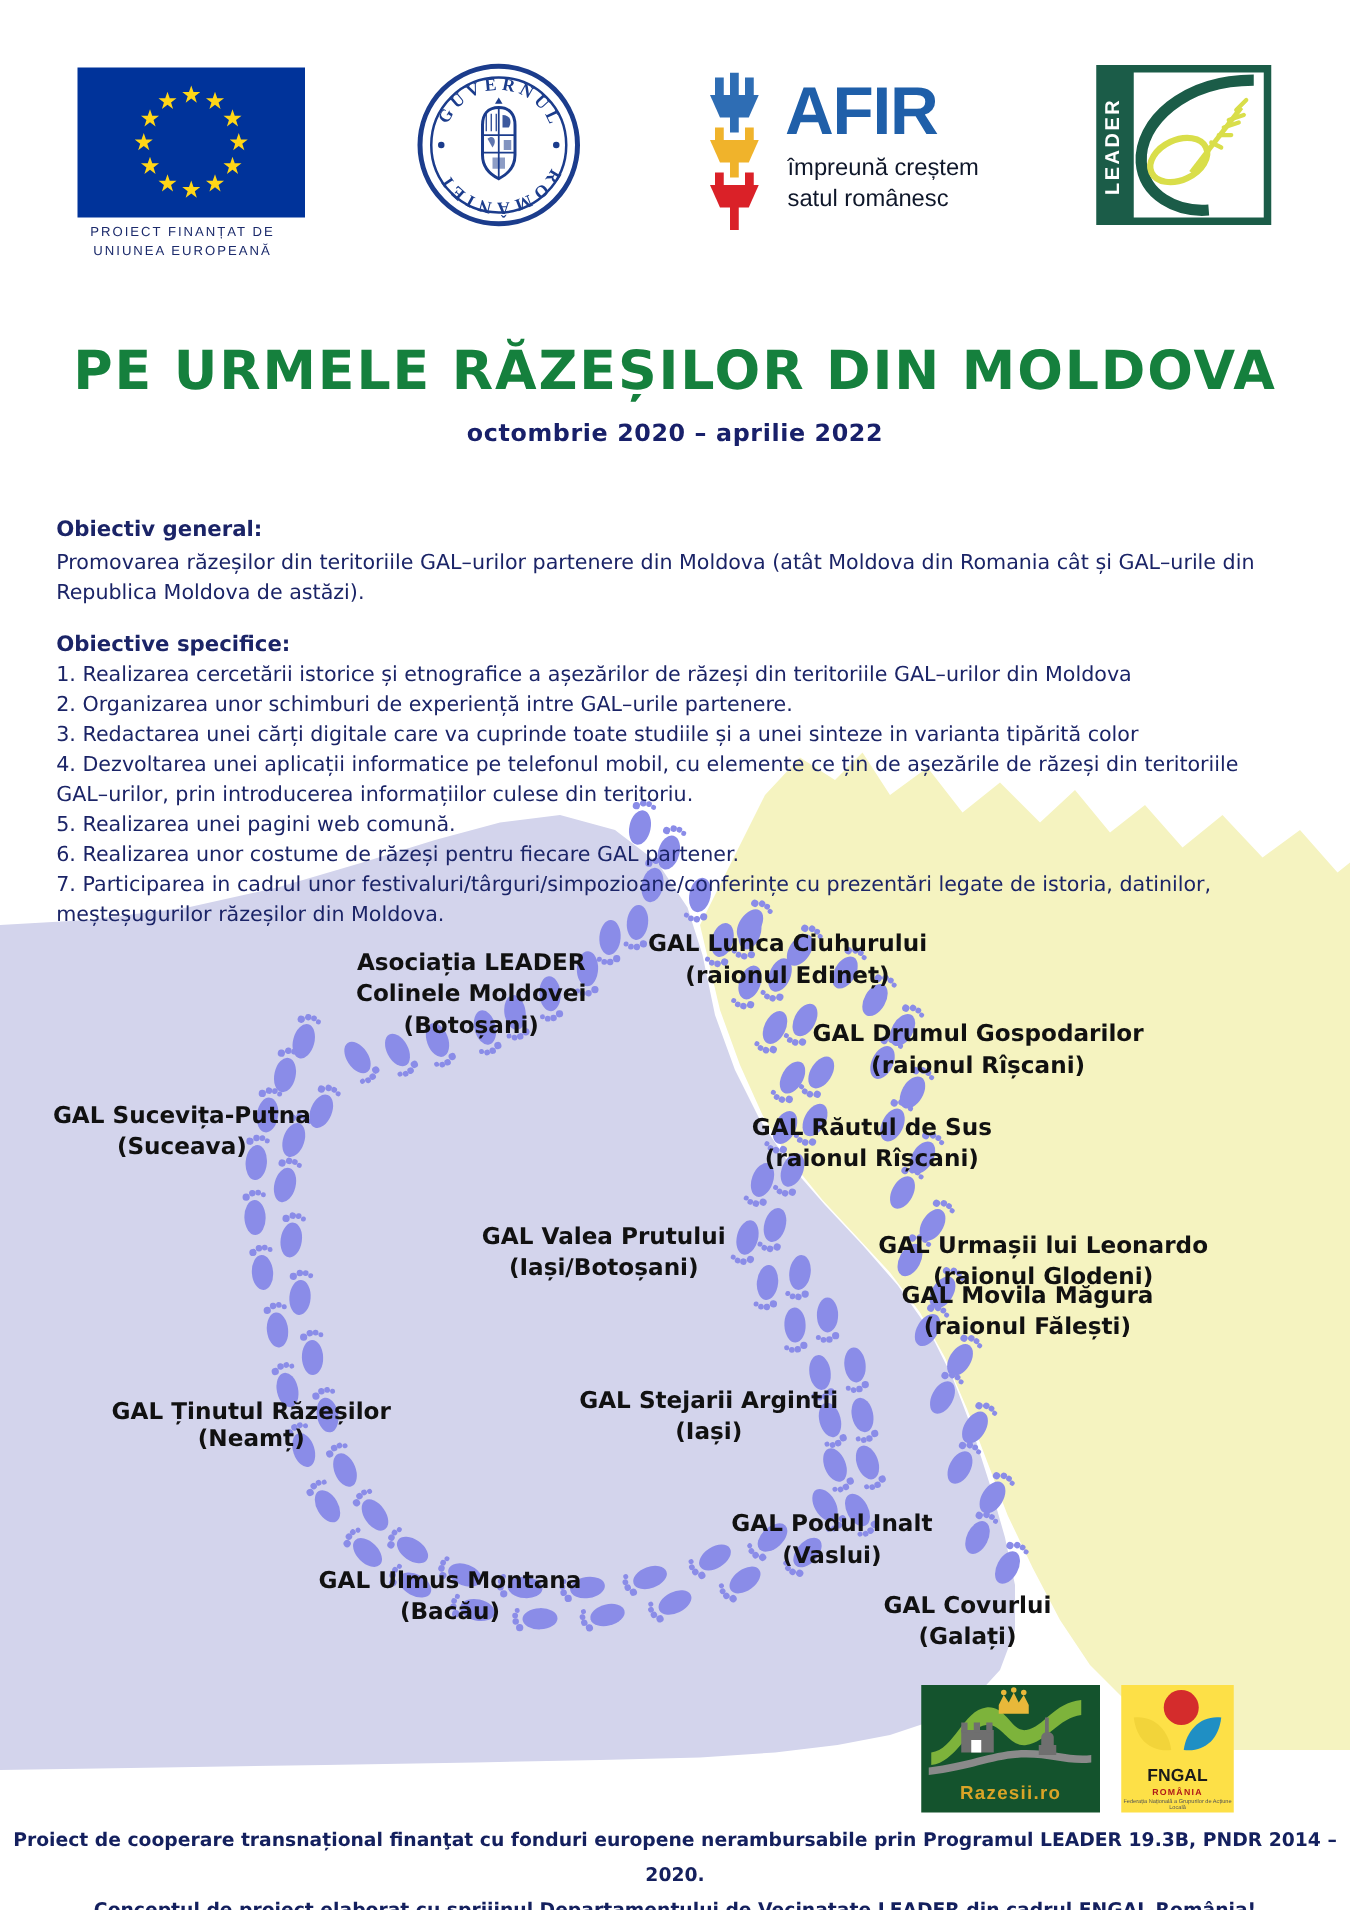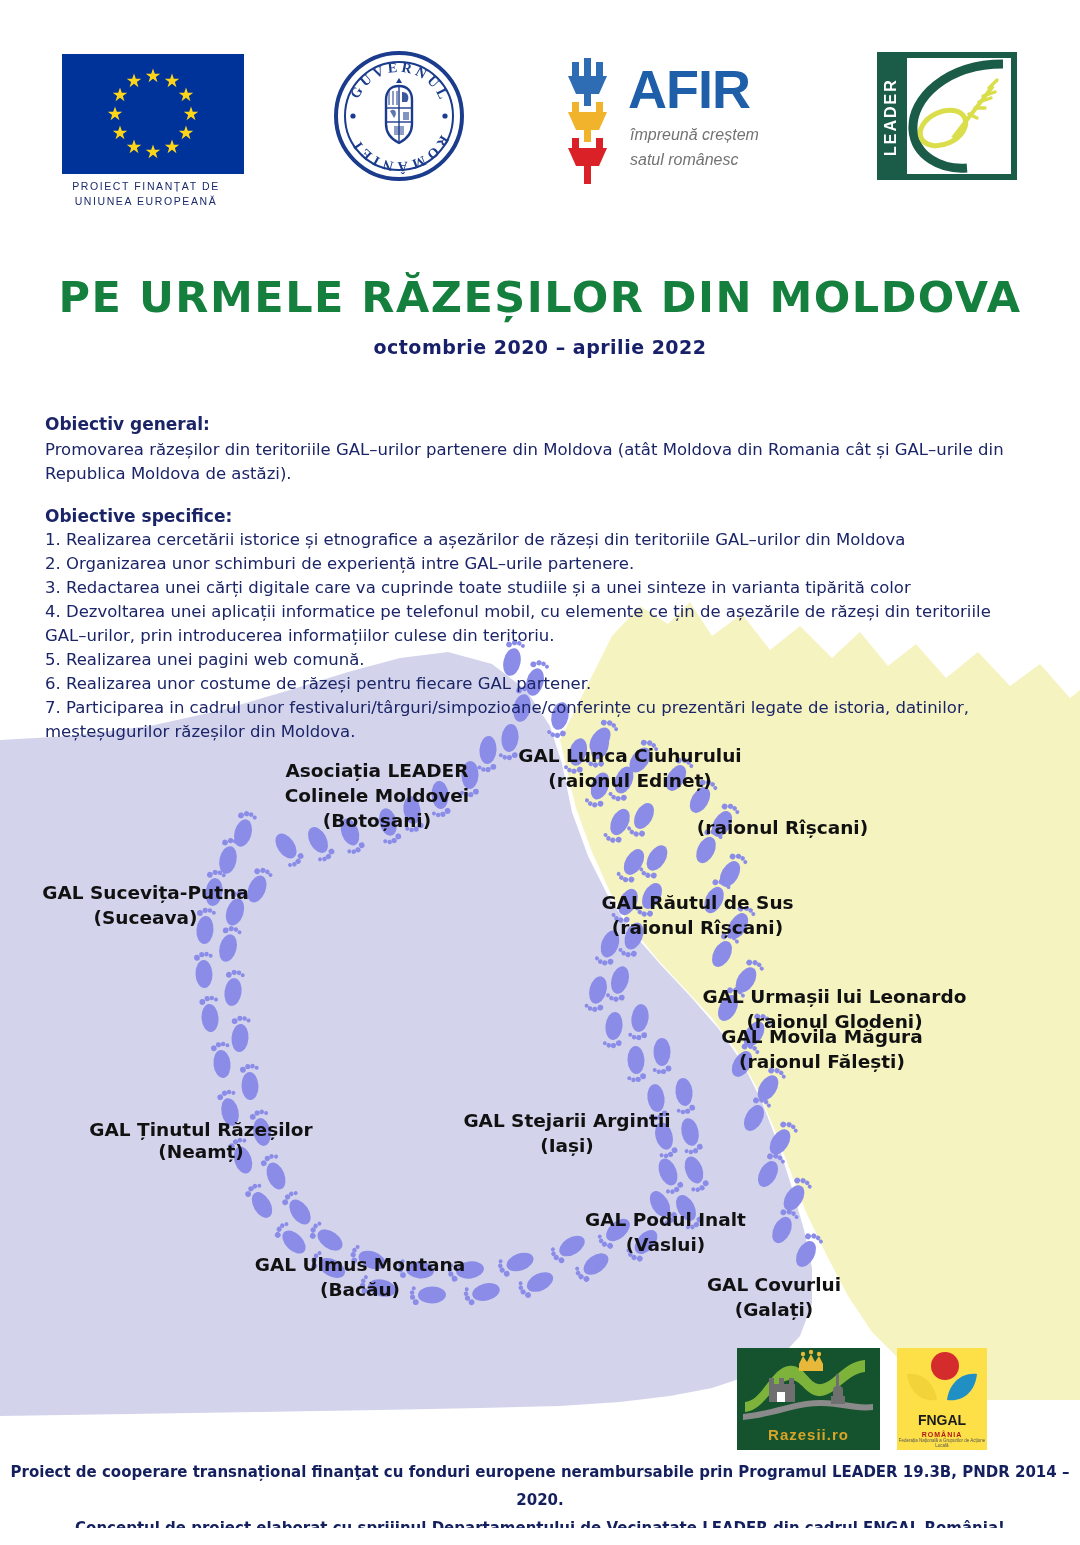--- a/index.html
+++ b/index.html
@@ -30,23 +30,22 @@
   #gov-logo{left:333px;top:4px;width:132px;height:132px;}
 
   
   #afir-logo{left:558px;top:10px;width:250px;height:135px;}
   #afir-mark{position:absolute;left:0px;top:2px;width:62px;height:128px;}
   #afir-word{
     position:absolute;left:70px;top:6px;font-size:54px;font-weight:bold;
     color:#1F5FA9;letter-spacing:-1px;line-height:54px;
   }
   #afir-sub{
-    position:absolute;left:72px;top:66px;font-size:16px;color:#737373;
+    position:absolute;left:72px;top:66px;font-size:19px;color:#0f172a;
     line-height:25px;
-    font-style:italic;
   }
 
   
   #leader-logo{left:877px;top:6px;width:140px;height:128px;background:#1b5c48;position:absolute;}
   #leader-word{
     position:absolute;left:5px;top:10px;width:22px;height:110px;color:#fff;
     font-size:16px;font-weight:bold;letter-spacing:2px;
     writing-mode:vertical-rl;transform:rotate(180deg);text-align:center;
   }
   #leader-panel{position:absolute;left:30px;top:6px;width:104px;height:116px;background:#ffffff;overflow:hidden;}
@@ -405,33 +404,38 @@
     <div>Colinele Moldovei</div>
     <div>(Botoșani)</div>
   </div>
 
   <div class="mlabel c" style="left:505px;top:743px;width:250px;">
     <div>GAL Lunca Ciuhurului</div>
     <div>(raionul Edineț)</div>
   </div>
 
   <div class="mlabel c" style="left:645px;top:815px;width:275px;">
+    <div>GAL Drumul Gospodarilor</div>
     <div>(raionul Rîșcani)</div>
   </div>
 
   <div class="mlabel c" style="left:585px;top:890px;width:225px;">
     <div>GAL Răutul de Sus</div>
     <div>(raionul Rîșcani)</div>
   </div>
 
   <div class="mlabel c" style="left:33px;top:880px;width:225px;">
     <div>GAL Sucevița-Putna</div>
     <div>(Suceava)</div>
   </div>
 
+  <div class="mlabel c" style="left:378px;top:977px;width:210px;">
+    <div>GAL Valea Prutului</div>
+    <div>(Iași/Botoșani)</div>
+  </div>
 
   <div class="mlabel c" style="left:702px;top:984px;width:265px;">
     <div>GAL Urmașii lui Leonardo</div>
     <div>(raionul Glodeni)</div>
   </div>
 
   <div class="mlabel c" style="left:712px;top:1024px;width:220px;">
     <div>GAL Movila Măgura</div>
     <div>(raionul Fălești)</div>
   </div>

